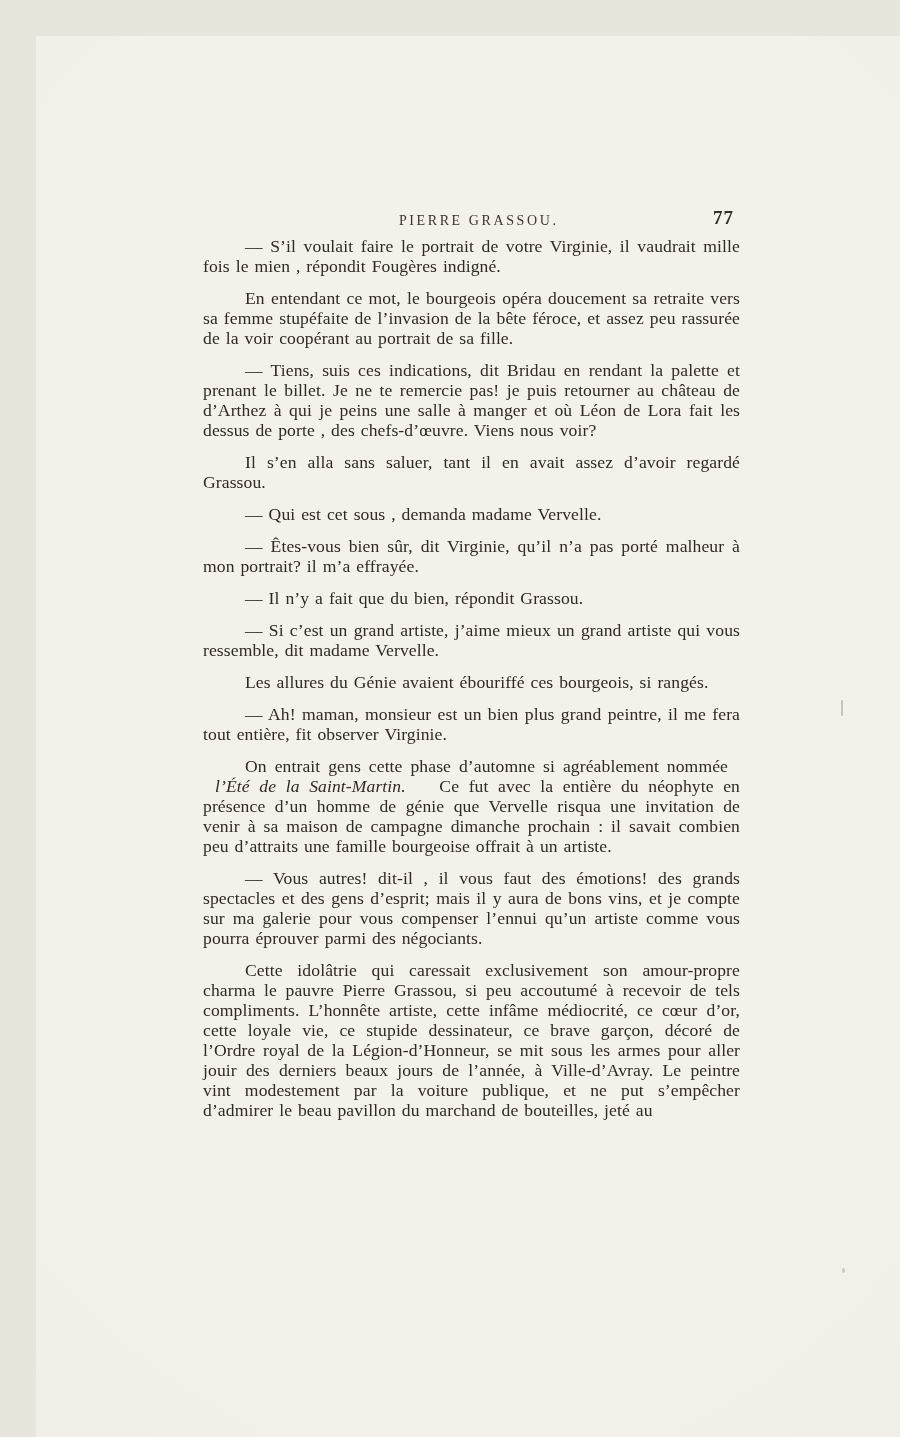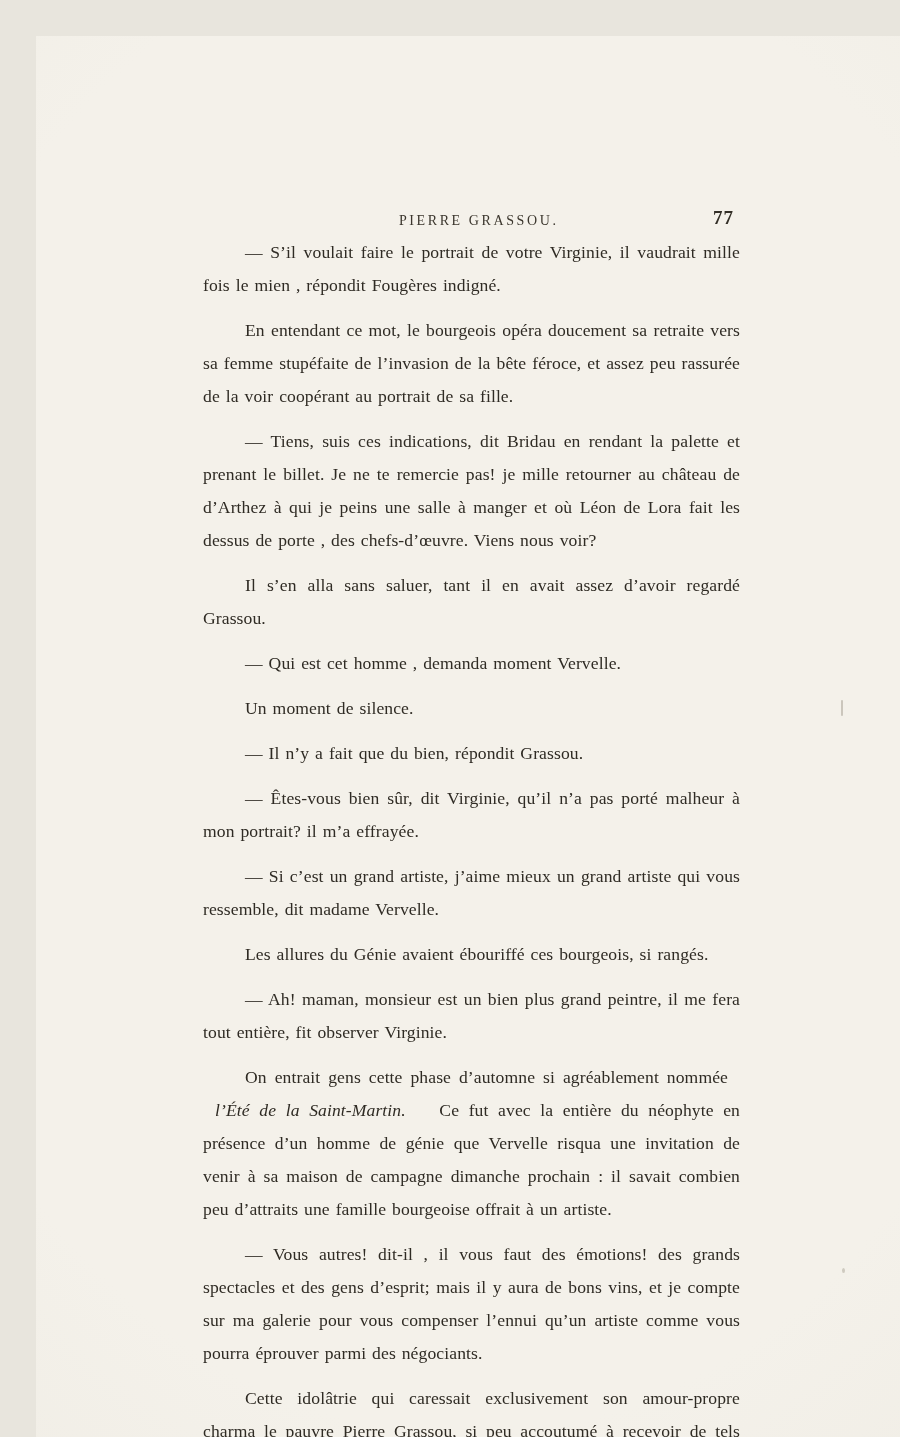--- a/index.html
+++ b/index.html
@@ -50,21 +50,21 @@
     right: 6px;
     top: -3px;
     font-size: 19px;
     letter-spacing: 1px;
     color: #332f27;
     font-weight: bold;
   }
 
   .text-body p {
     font-size: 17.6px;
-    line-height: 33px;
+    line-height: 20px;
     text-align: justify;
     text-indent: 30px;
     word-spacing: 1.4px;
     letter-spacing: 0.1px;
     color: #2f2b24;
   }
 
   .text-body .italic {
     font-style: italic;
   }
@@ -95,26 +95,25 @@
   <div class="content">
 
     <div class="running-head">
       <span class="head-title">PIERRE GRASSOU.</span>
       <span class="page-num">77</span>
     </div>
 
     <div class="text-body">
         <p><span>— S’il voulait faire le portrait de votre Virginie, il vaudrait mille fois le mien , répondit Fougères indigné.</span></p>
         <p><span>En entendant ce mot, le bourgeois opéra doucement sa retraite vers sa femme stupéfaite de l’invasion de la bête féroce, et assez peu rassurée de la voir coopérant au portrait de sa fille.</span></p>
-        <p><span>— Tiens, suis ces indications, dit Bridau en rendant la palette et prenant le billet. Je ne te remercie pas! je mille retourner au château de d’Arthez à qui je peins une salle à manger et où Léon de Lora fait les dessus de porte , des chefs-d’œuvre. Viens nous voir?</span></p>
+        <p><span>— Tiens, suis ces indications, dit Bridau en rendant la palette et prenant le billet. Je ne te remercie pas! je puis retourner au château de d’Arthez à qui je peins une salle à manger et où Léon de Lora fait les dessus de porte , des chefs-d’œuvre. Viens nous voir?</span></p>
         <p><span>Il s’en alla sans saluer, tant il en avait assez d’avoir regardé Grassou.</span></p>
-        <p><span>— Qui est cet homme , demanda moment Vervelle.</span></p>
-        <p><span>Un moment de silence.</span></p>
+        <p><span>— Qui est cet sous , demanda madame Vervelle.</span></p>
+        <p><span>— Êtes-vous bien sûr, dit Virginie, qu’il n’a pas porté malheur à mon portrait? il m’a effrayée.</span></p>
         <p><span>— Il n’y a fait que du bien, répondit Grassou.</span></p>
-        <p><span>— Êtes-vous bien sûr, dit Virginie, qu’il n’a pas porté malheur à mon portrait? il m’a effrayée.</span></p>
         <p><span>— Si c’est un grand artiste, j’aime mieux un grand artiste qui vous ressemble, dit madame Vervelle.</span></p>
         <p><span>Les allures du Génie avaient ébouriffé ces bourgeois, si rangés.</span></p>
         <p><span>— Ah! maman, monsieur est un bien plus grand peintre, il me fera tout entière, fit observer Virginie.</span></p>
         <p><span>On entrait gens cette phase d’automne si agréablement nommée </span><span class="italic">l’Été de la Saint-Martin.</span><span> Ce fut avec la entière du néophyte en présence d’un homme de génie que Vervelle risqua une invitation de venir à sa maison de campagne dimanche prochain : il savait combien peu d’attraits une famille bourgeoise offrait à un artiste.</span></p>
         <p><span>— Vous autres! dit-il , il vous faut des émotions! des grands spectacles et des gens d’esprit; mais il y aura de bons vins, et je compte sur ma galerie pour vous compenser l’ennui qu’un artiste comme vous pourra éprouver parmi des négociants.</span></p>
         <p><span>Cette idolâtrie qui caressait exclusivement son amour-propre charma le pauvre Pierre Grassou, si peu accoutumé à recevoir de tels compliments. L’honnête artiste, cette infâme médiocrité, ce cœur d’or, cette loyale vie, ce stupide dessinateur, ce brave garçon, décoré de l’Ordre royal de la Légion-d’Honneur, se mit sous les armes pour aller jouir des derniers beaux jours de l’année, à Ville-d’Avray. Le peintre vint modestement par la voiture publique, et ne put s’empêcher d’admirer le beau pavillon du marchand de bouteilles, jeté au</span></p>
       </div>
 
   </div>
 

